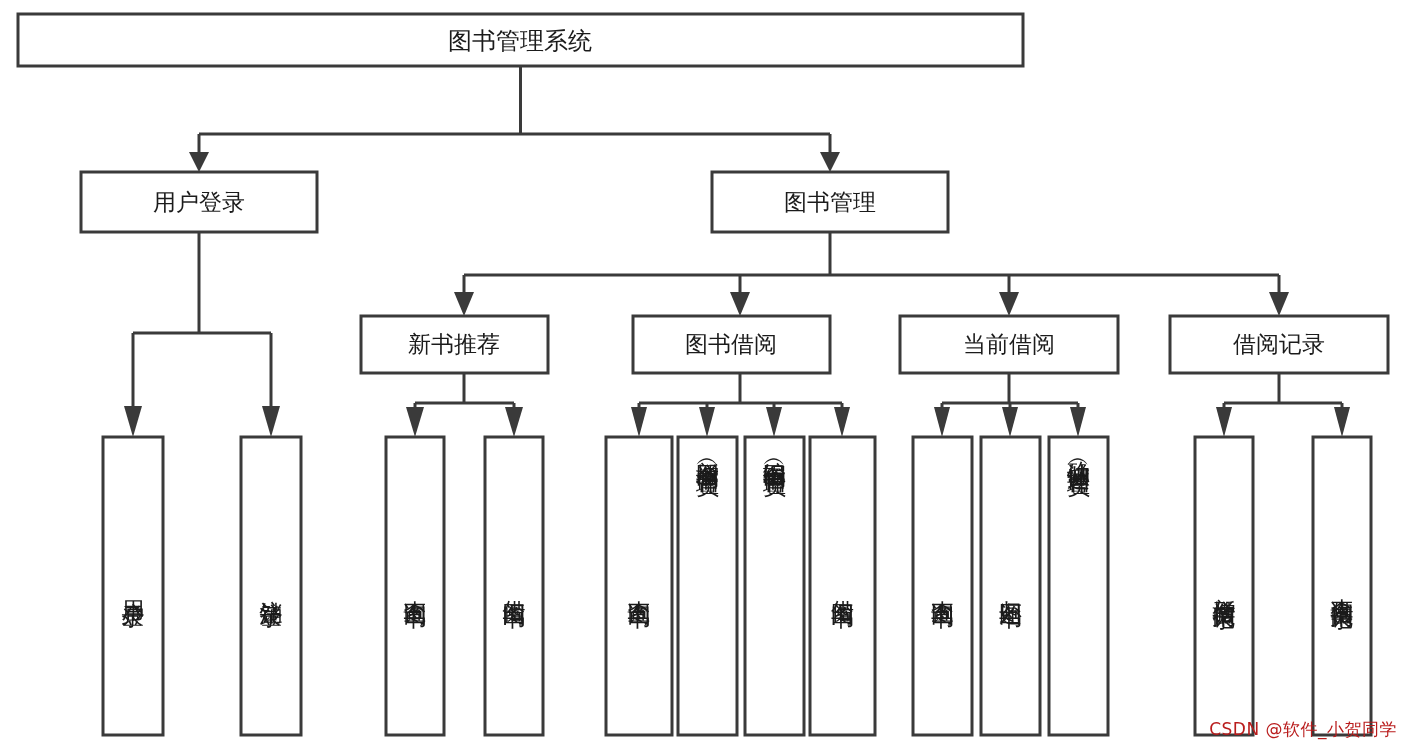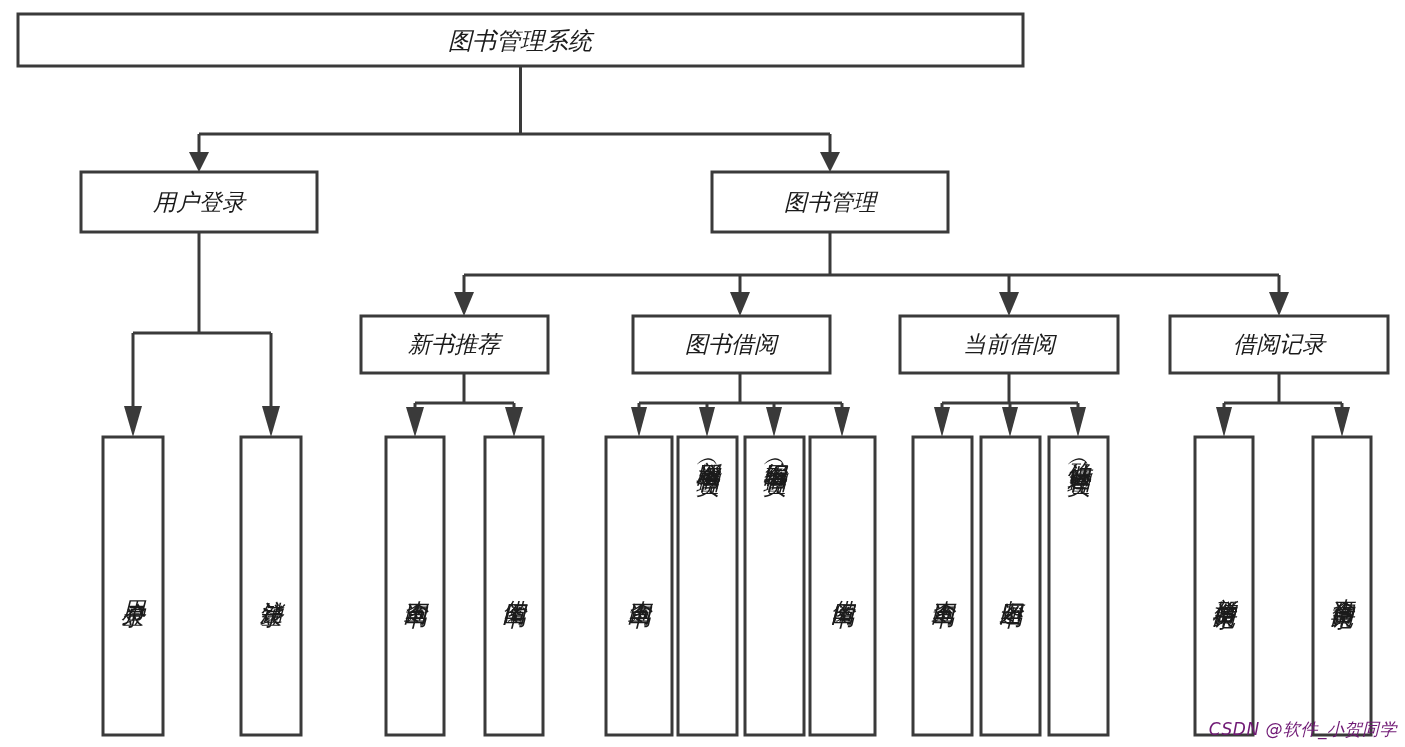--- a/index.html
+++ b/index.html
@@ -11,21 +11,20 @@
     width: 1405px;
     height: 747px;
     font-family: "DejaVu Sans", "Liberation Sans", sans-serif;
     overflow: hidden;
     position: relative;
   }
   #diagram-root {
     position: relative;
     width: 1405px;
     height: 747px;
-    font-style: italic;
   }
   svg#tree-svg {
     position: absolute;
     left: 0;
     top: 0;
     width: 1405px;
     height: 747px;
     display: block;
   }
   .node-box {
@@ -69,21 +68,21 @@
     color: #1b1b1b;
     white-space: nowrap;
     text-align: center;
   }
   .watermark {
     position: absolute;
     right: 8px;
     bottom: 6px;
     font-family: "DejaVu Sans", "Liberation Sans", sans-serif;
     font-size: 17px;
-    color: #701a75;
+    color: #b91c1c;
     white-space: nowrap;
     letter-spacing: 0.5px;
   }
 </style>
 </head>
 <body>
 
 <div id="diagram-root">
 
   <svg id="tree-svg" viewBox="0 0 1405 747">

